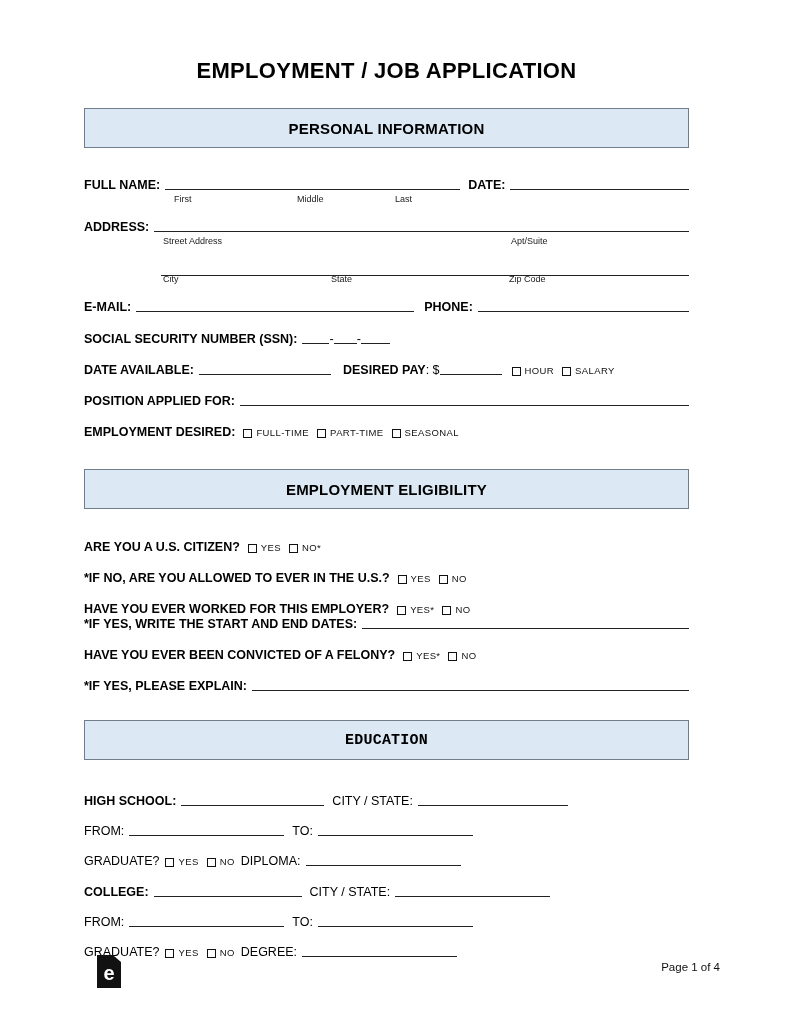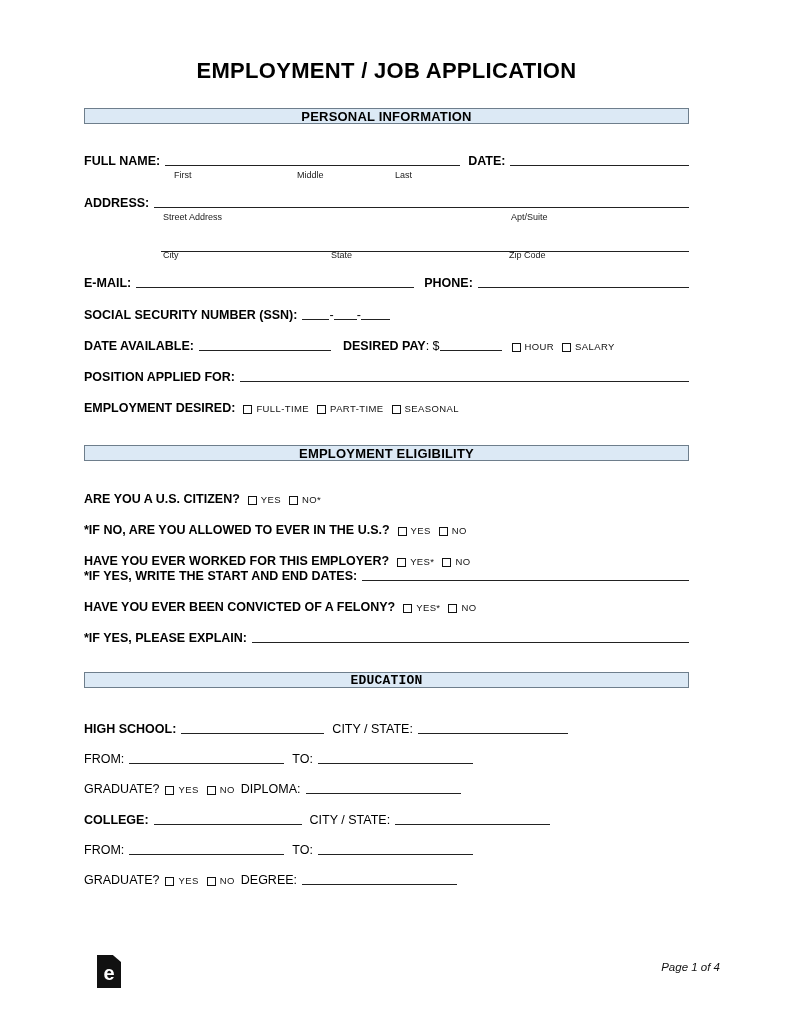--- a/index.html
+++ b/index.html
@@ -12,23 +12,23 @@
     width: 791px; height: 1024px; position: relative; background: #fff;
     font-family: "Liberation Sans", sans-serif; color: #000; overflow: hidden;
     margin: 0 auto;
   }
   .content { position: absolute; left: 84px; top: 0; width: 605px; }
   .title {
     margin-top: 58px; font-size: 22px; font-weight: bold; text-align: center;
     letter-spacing: 0.3px;
   }
   .section-bar {
-    height: 16px; background: var(--header-bg); border: 1.5px solid var(--header-border);
+    height: 40px; background: var(--header-bg); border: 1.5px solid var(--header-border);
     display: flex; align-items: center; justify-content: center;
-    font-weight: bold; font-size: 13px; letter-spacing: 0.2px;
+    font-weight: bold; font-size: 15px; letter-spacing: 0.2px;
   }
   .bar-personal { margin-top: 24px; }
   .bar-eligibility { margin-top: 29px; }
   .bar-education { margin-top: 26px; font-family: Liberation Mono, monospace; }
   .row { display: flex; align-items: center; line-height: 15px; }
   .label { font-size: 12.5px; font-weight: bold; white-space: nowrap; }
   .rlabel { font-size: 12.5px; font-weight: normal; white-space: nowrap; }
   .blank {
     border-bottom: 1.2px solid #222; height: 2px;
     position: relative; top: 3px; display: inline-block;
@@ -47,21 +47,21 @@
   .footer-logo {
     position: absolute; left: 97px; top: 955px; width: 24px; height: 33px;
     background: #111; clip-path: polygon(0 0, 66% 0, 100% 21%, 100% 100%, 0 100%);
     display: flex; align-items: center; justify-content: center;
   }
   .footer-logo span {
     color: #fff; font-weight: bold; font-size: 20px; line-height: 20px;
     margin-top: 3px; font-family: "Liberation Sans", sans-serif;
   }
   .page-num {
-    position: absolute; right: 71px; top: 961px; font-size: 11.5px; color: #111; font-style: italic;
+    position: absolute; right: 71px; top: 961px; font-size: 11.5px; color: #111;
   }
 </style>
 </head>
 <body>
 
 <div class="page">
   <div class="content">
 
     <div class="title">EMPLOYMENT / JOB APPLICATION</div>
 

